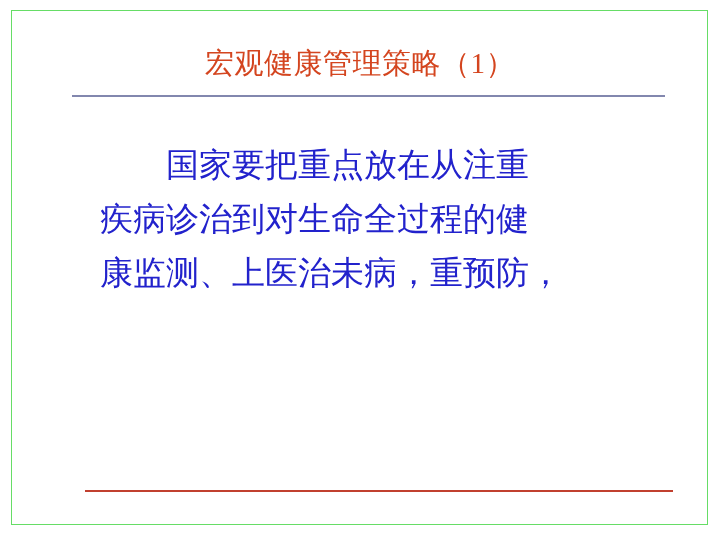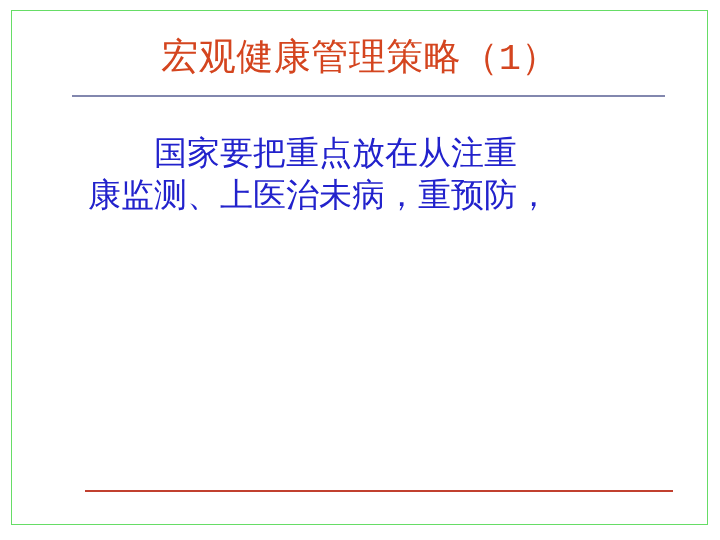--- a/index.html
+++ b/index.html
@@ -35,23 +35,23 @@
 
   
   #title-block {
     position: absolute;
     left: 60px;
     top: 38px;
     width: 600px;
     text-align: center;
   }
   #slide-title {
-    margin: 0;
-    font-family: Liberation Mono, monospace;
-    font-size: 37px;
+    margin: 9px;
+    font-family: Liberation Serif, serif;
+    font-size: 29px;
     font-weight: 400;
     line-height: 1.15;
     color: #D4451F;
     letter-spacing: 0.5px;
     white-space: nowrap;
   }
 
   
   #title-divider {
     position: absolute;
@@ -63,21 +63,21 @@
   }
 
   
   #body-block {
     position: absolute;
     left: 88px;
     top: 132px;
     width: 500px;
   }
   .body-line {
-    margin: 0;
+    margin: 12px;
     font-family: "Liberation Serif", "DejaVu Serif", serif;
     font-size: 33px;
     font-weight: 400;
     line-height: 42px;
     color: #2222CC;
     white-space: nowrap;
     letter-spacing: 0px;
   }
   .body-line.indented {
     text-indent: 66px;
@@ -101,18 +101,19 @@
   <div id="slide-frame"></div>
 
   <div id="title-block">
     <h1 id="slide-title">宏观健康管理策略（1）</h1>
   </div>
 
   <div id="title-divider"></div>
 
   <div id="body-block">
     <p class="body-line indented">国家要把重点放在从注重</p>
+    <p class="body-line">疾病诊治到对生命全过程的健</p>
     <p class="body-line">康监测、上医治未病，重预防，</p>
   </div>
 
   <div id="footer-divider"></div>
 
 </div>
 
 </body></html>

